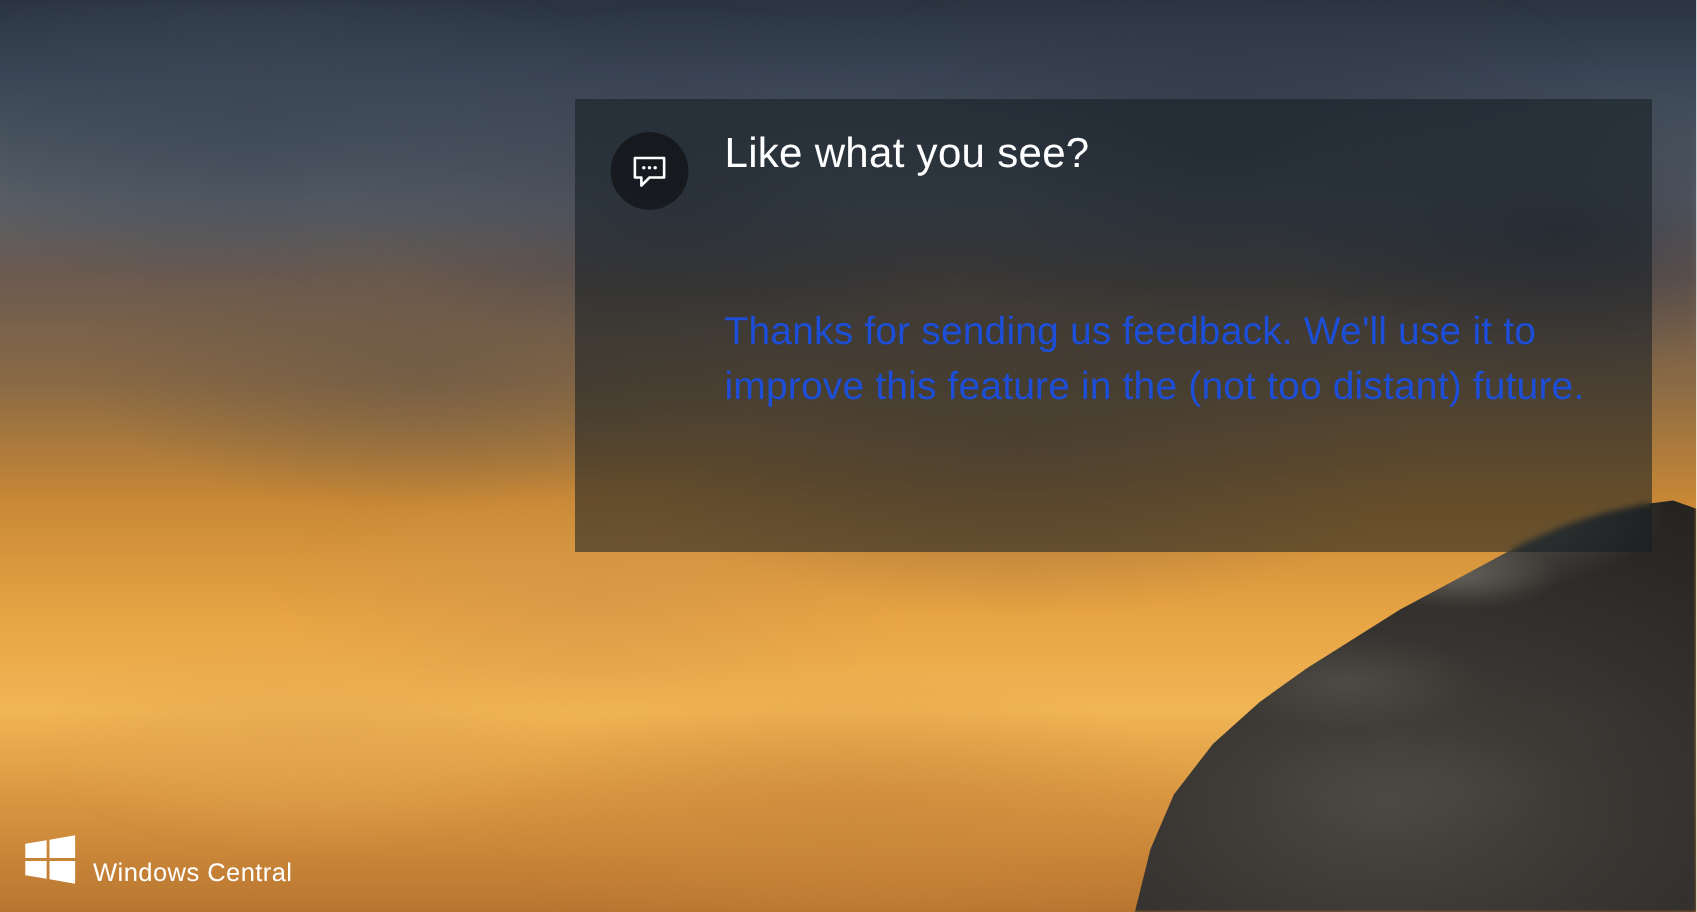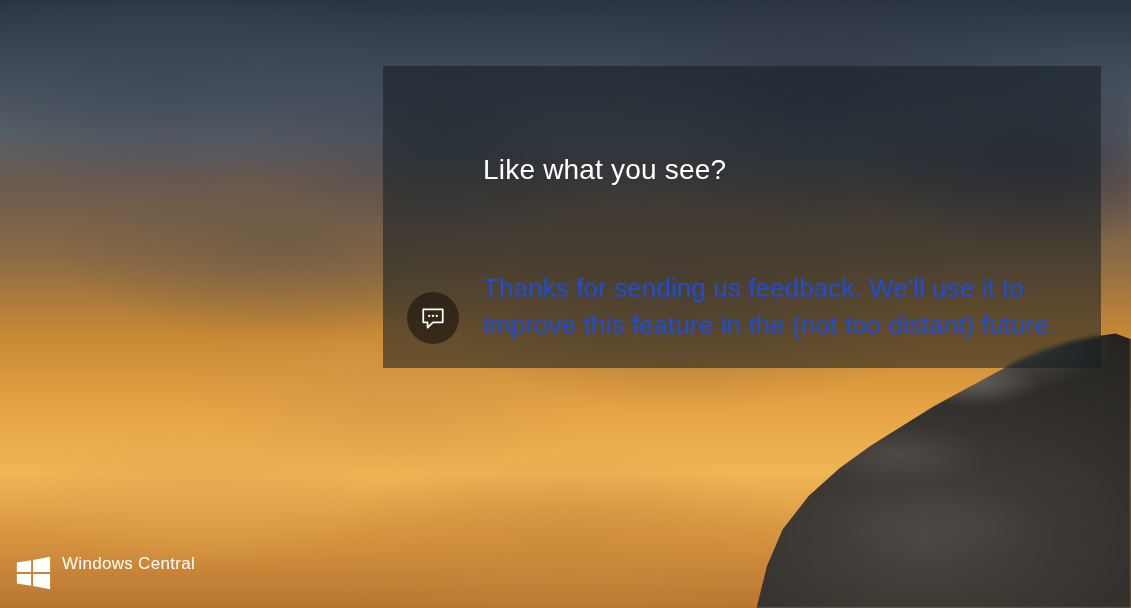--- a/index.html
+++ b/index.html
@@ -108,21 +108,20 @@
       position: absolute;
       top: 66px;
       left: 383px;
       width: 718px;
       height: 302px;
       background: rgba(20, 30, 35, 0.55);
       backdrop-filter: blur(2px);
       z-index: 10;
       display: flex;
       padding: 20px 24px 24px 0;
-      align-items: flex-end;
     }
     
     .icon-container {
       width: 100px;
       display: flex;
       justify-content: center;
       align-items: flex-start;
       padding-top: 2px;
     }
     
@@ -163,21 +162,21 @@
       color: #1d4ed8;
       letter-spacing: 0.1px;
     }
     
     .watermark {
       position: absolute;
       bottom: 16px;
       left: 14px;
       z-index: 20;
       display: flex;
-      align-items: flex-start;
+      align-items: flex-end;
       gap: 10px;
     }
     
     .watermark-logo {
       width: 38px;
       height: 38px;
       position: relative;
     }
     
     .watermark-logo svg {

